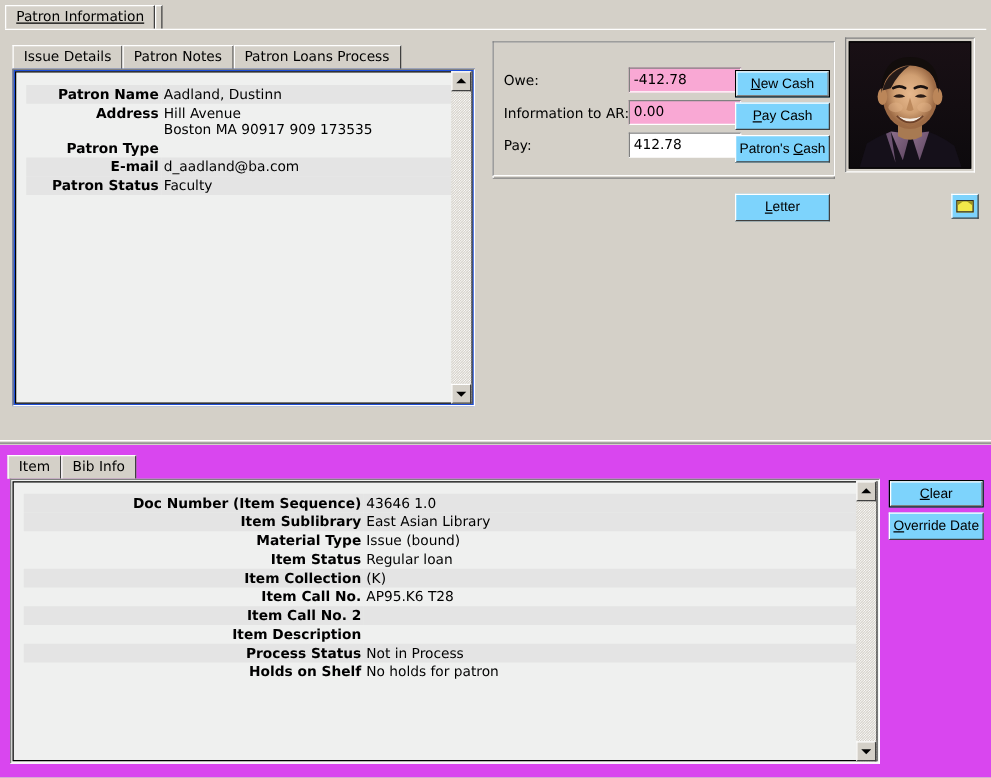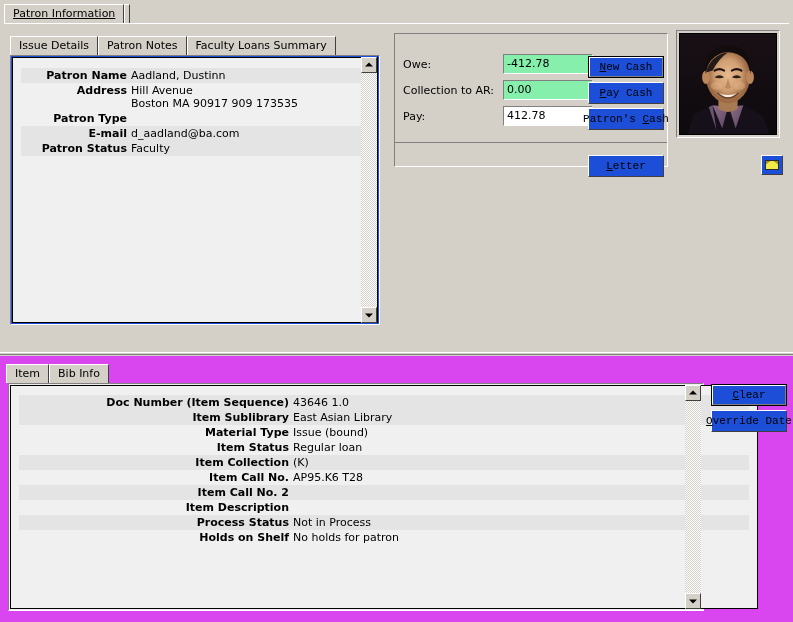--- a/index.html
+++ b/index.html
@@ -167,21 +167,21 @@
   #cash-group {
     position: absolute; left: 394px; top: 33px;
     width: 274px; height: 110px;
     border-top: 1px solid #fff;
     border-left: 1px solid #fff;
     border-right: 1px solid #808080;
     border-bottom: 1px solid #808080;
   }
   #cash-group-in {
     position: absolute; left: -1px; top: -1px;
-    width: 274px; height: 134px;
+    width: 274px; height: 108px;
     border-top: 1px solid #808080;
     border-left: 1px solid #808080;
     border-right: 1px solid #fff;
     border-bottom: 1px solid #fff;
   }
   .cash-row {
     position: absolute; left: 8px; width: 258px; height: 22px;
   }
   .cash-label {
     position: absolute; left: 0; top: 4px;
@@ -190,34 +190,34 @@
   .cash-field {
     position: absolute; left: 100px; top: 0;
     width: 90px; height: 20px;
     line-height: 18px;
     padding: 0 3px;
     font-size: 11px;
     border-top: 1px solid #808080;
     border-left: 1px solid #808080;
     border-right: 1px solid #fff;
     border-bottom: 1px solid #fff;
-    background: #86efac;
+    background: #f9a8d4;
     overflow: hidden;
     white-space: nowrap;
   }
   .cash-field.editable { background: #fff; }
 
   
   .btn {
-    background: #1d4ed8;
+    background: #7dd3fc;
     border-top: 1px solid #fff;
     border-left: 1px solid #fff;
     border-right: 1px solid #404040;
     border-bottom: 1px solid #404040;
-    font-family: Liberation Mono, monospace;
+    font-family: Liberation Sans, sans-serif;
     font-size: 11px;
     color: #000;
     text-align: center;
     cursor: default;
     padding: 0;
     position: absolute;
     white-space: nowrap;
   }
   .btn .inner {
     display: block;
@@ -298,21 +298,21 @@
     position: absolute; left: 8px; top: 27px;
     width: 696px; height: 228px;
     background: #eff0ef;
     border-top: 1px solid #808080;
     border-left: 1px solid #808080;
     border-right: 1px solid #fff;
     border-bottom: 1px solid #fff;
   }
   #item-list-inner {
     position: absolute; left: 1px; top: 1px;
-    width: 748px; height: 224px;
+    width: 692px; height: 224px;
     border: 1px solid #000;
     background: #eff0ef;
     overflow: hidden;
   }
   #item-kv-wrap { padding: 9px 8px 0 8px; }
   #item-kv-wrap .kv-table td.k { width: 272px; }
   #item-scroll {
     left: 676px; top: 1px;
     height: 224px;
   }
@@ -335,21 +335,21 @@
       </div><div class="tab-spacer"></div>
     </div>
     <div class="outer-tabline"></div>
 
     <div class="inner-tabstrip">
       <div class="tab sel">
         <span>Issue Details</span>
       </div><div class="tab">
         <span>Patron Notes</span>
       </div><div class="tab">
-        <span>Faculty Loans Summary</span>
+        <span>Patron Loans Process</span>
       </div>
     </div>
 
     <div id="patron-list-frame">
       <div id="patron-list-inner">
         <div id="patron-kv-wrap">
           <table class="kv-table">
             <tbody id="patron-rows">
                 <tr class="kv-row shade">
                   <td class="k">Patron Name</td>
@@ -388,21 +388,21 @@
 
     <div id="cash-group">
       <div id="cash-group-in">
 
         <div class="cash-row" style="top:20px;">
           <span class="cash-label">Owe:</span>
           <span class="cash-field">-412.78</span>
         </div>
 
         <div class="cash-row" style="top:46px;">
-          <span class="cash-label">Collection to AR:</span>
+          <span class="cash-label">Information to AR:</span>
           <span class="cash-field">0.00</span>
         </div>
 
         <div class="cash-row" style="top:72px;">
           <span class="cash-label">Pay:</span>
           <span class="cash-field editable">412.78</span>
         </div>
 
       </div>
     </div>

